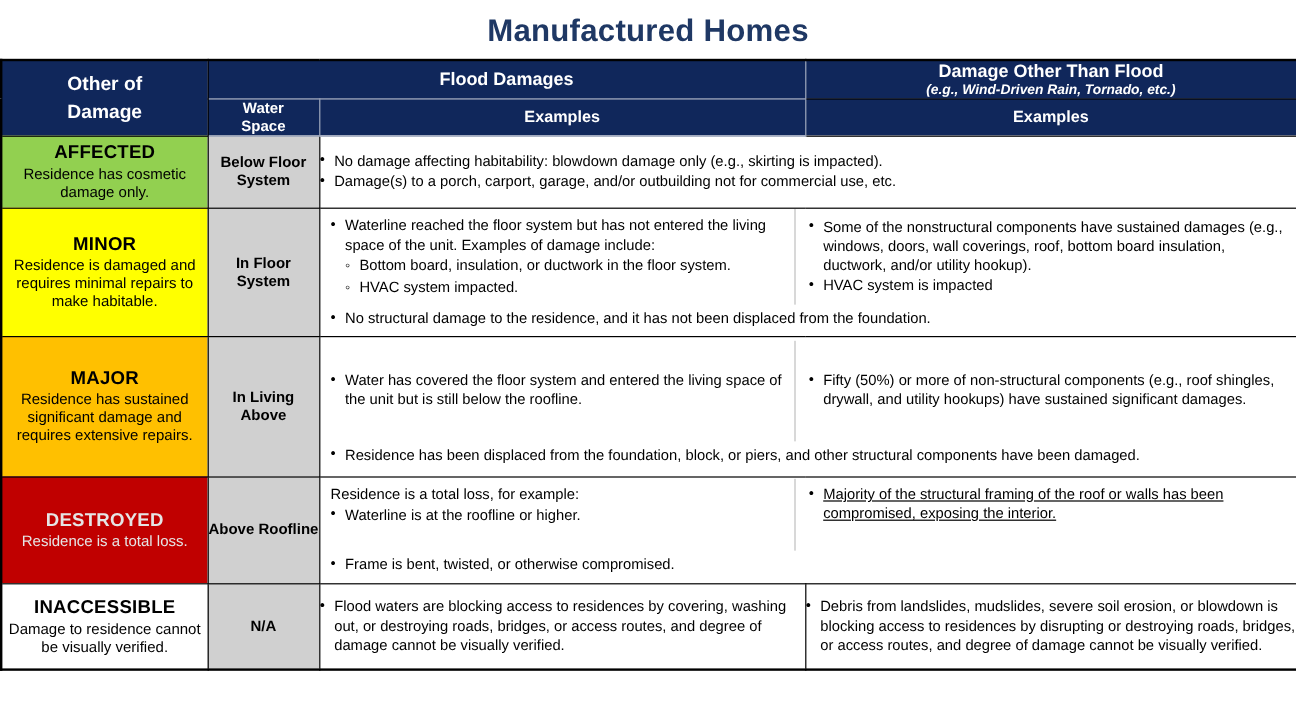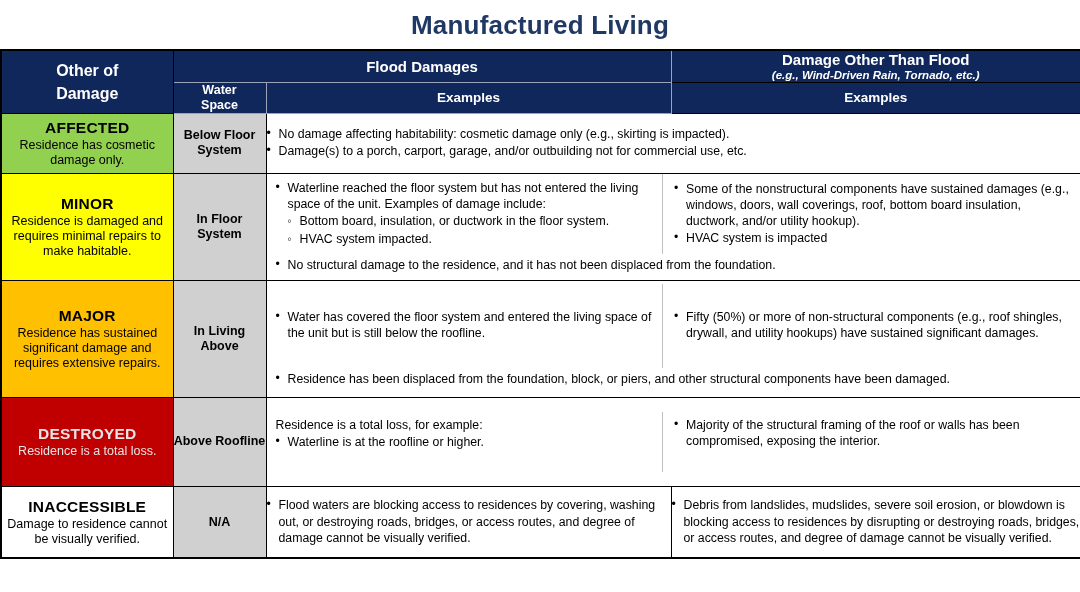--- a/index.html
+++ b/index.html
@@ -150,21 +150,21 @@
     font-size: 12.3px;
     line-height: 1.3;
     background: #ffffff;
   }
 </style>
 </head>
 <body>
 
 <div class="page">
 
-  <div class="title">Manufactured Living</div>
+  <div class="title">Manufactured Homes</div>
 
   <table class="matrix">
     <colgroup>
       <col style="width:172px">
       <col style="width:93px">
       <col style="width:405px">
       <col style="width:410px">
     </colgroup>
     <tbody>
 
@@ -190,21 +190,21 @@
       </tr>
 
       <tr style="height:60px">
         <td class="sev sev-affected">
           <span class="sev-name">AFFECTED</span>
           <span class="sev-desc">Residence has cosmetic damage only.</span>
         </td>
         <td class="water">Below Floor System</td>
         <td class="ex" colspan="2">
           <ul class="blist">
-            <li>No damage affecting habitability: cosmetic damage only (e.g., skirting is impacted).</li>
+            <li>No damage affecting habitability: blowdown damage only (e.g., skirting is impacted).</li>
             <li>Damage(s) to a porch, carport, garage, and/or outbuilding not for commercial use, etc.</li>
           </ul>
         </td>
       </tr>
 
       <tr style="height:107px">
         <td class="sev sev-minor">
           <span class="sev-name">MINOR</span>
           <span class="sev-desc">Residence is damaged and requires minimal repairs to make habitable.</span>
         </td>
@@ -283,28 +283,33 @@
         <td class="ex" colspan="2" style="padding:0">
           <table class="split-inner" style="height:60px">
             <tbody>
                 <tr>
               <td class="split-left" style="width:396px; padding:5px 10px 5px 9px; vertical-align:top;">
                 <ul class="blist">
                   <li class="plain">Residence is a total loss, for example:</li>
                   <li>Waterline is at the roofline or higher.</li>
                 </ul>
               </td>
-              <td class="split-right" style="padding:5px 9px 5px 11px; vertical-align:top;">
+              <td class="split-right" style="padding:5px 9px 5px 11px; vertical-align:top;text-decoration:underline;">
                 <ul class="blist">
                   <li>Majority of the structural framing of the roof or walls has been compromised, exposing the interior.</li>
                 </ul>
               </td>
             </tr>
           </tbody>
             </table>
+          <div class="fullrow-cell">
+            <ul class="blist">
+              <li>Frame is bent, twisted, or otherwise compromised.</li>
+            </ul>
+          </div>
         </td>
       </tr>
 
       <tr style="height:72px">
         <td class="sev sev-inaccessible">
           <span class="sev-name">INACCESSIBLE</span>
           <span class="sev-desc">Damage to residence cannot be visually verified.</span>
         </td>
         <td class="water">N/A</td>
         <td class="ex">

